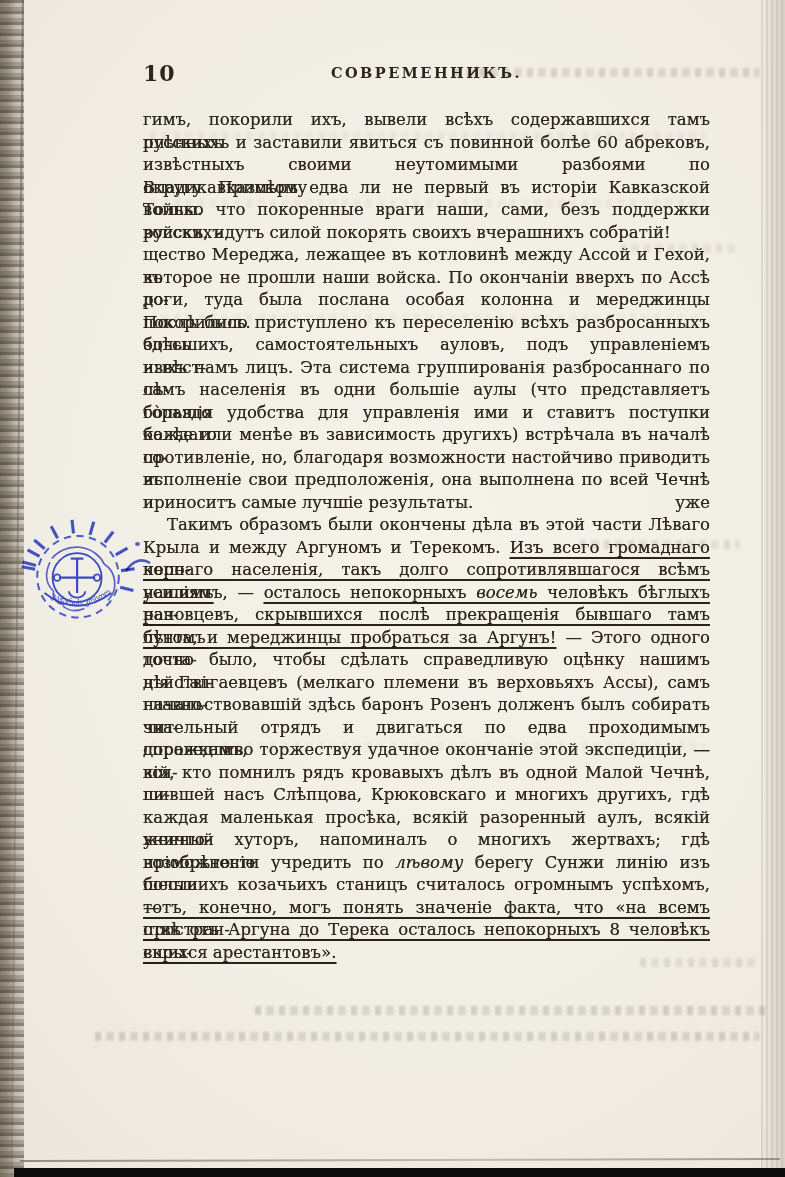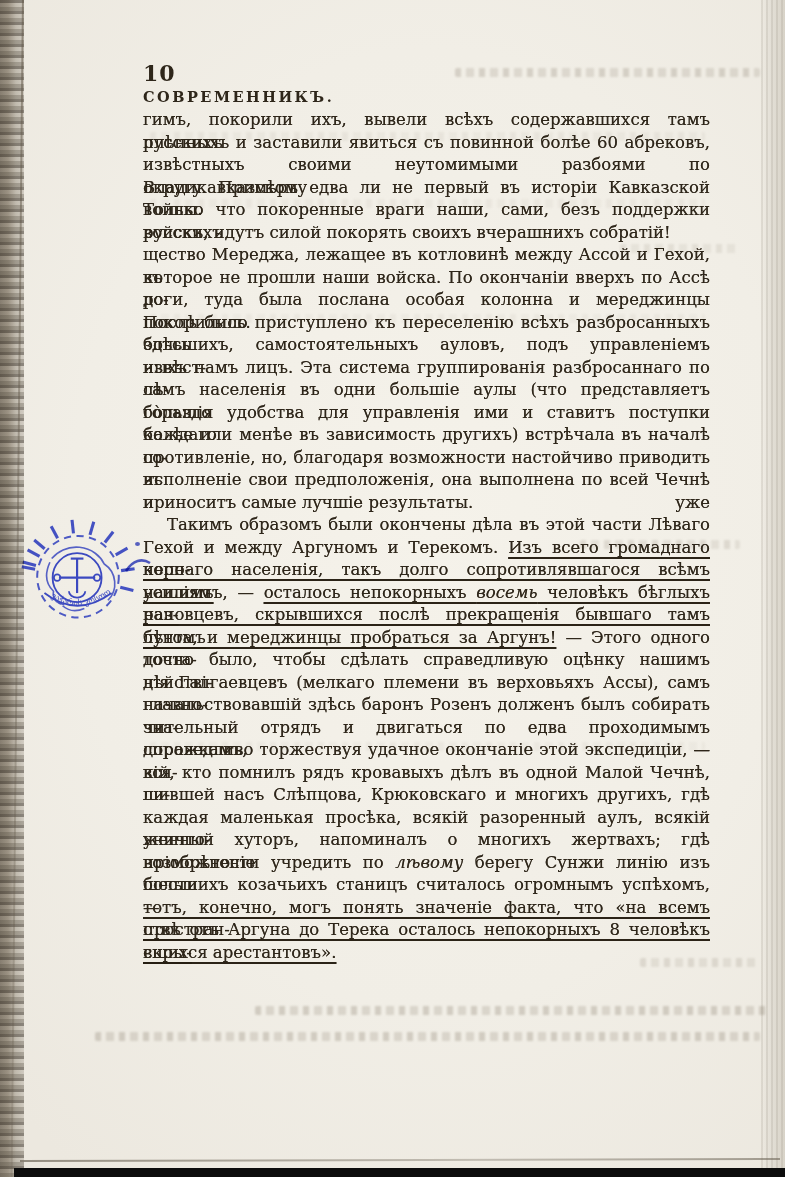--- a/index.html
+++ b/index.html
@@ -39,22 +39,22 @@
   .bleed{
     position:absolute;height:9px;border-radius:2px;
     background:repeating-linear-gradient(90deg, rgba(118,106,88,.75) 0 6px, rgba(0,0,0,0) 6px 11px, rgba(118,106,88,.55) 11px 19px, rgba(0,0,0,0) 19px 24px);
     filter:blur(1.1px);
   }
   
   .pagenum{
     position:absolute;left:143px;top:60px;font-size:22px;font-weight:700;letter-spacing:1px;
   }
   .runhead{
-    position:absolute;left:143px;top:64px;width:567px;text-align:left;
-    font-size:14.5px;font-weight:700;letter-spacing:2.5px;margin-top:24px;
+    position:absolute;left:143px;top:64px;width:567px;text-align:center;
+    font-size:14.5px;font-weight:700;letter-spacing:2.5px;
   }
   .textblock{
     position:absolute;left:143px;top:109px;width:567px;
     font-size:16.5px;font-weight:400;line-height:22.5px;
     text-shadow:0 0 .5px rgba(46,38,26,.75);
   }
   .ln{height:22.5px;text-align:justify;text-align-last:justify;white-space:normal;}
   .ln.ragged{text-align-last:left;}
   .ln.indent{text-indent:24px;}
   .u{text-decoration:underline;text-decoration-thickness:2px;text-underline-offset:4px;text-decoration-color:rgba(38,30,18,.9);}
@@ -101,21 +101,21 @@
       <div class="ln"><span>Послѣ было приступлено къ переселенію всѣхъ разбросанныхъ здѣсь</span></div>
       <div class="ln"><span>большихъ, самостоятельныхъ ауловъ, подъ управленіемъ извѣст-</span></div>
       <div class="ln"><span>ныхъ намъ лицъ. Эта система группированія разбросаннаго по лѣ-</span></div>
       <div class="ln"><span>самъ населенія въ одни большіе аулы (что представляетъ гораздо</span></div>
       <div class="ln"><span>бо̀льшія удобства для управленія ими и ставитъ поступки каждаго</span></div>
       <div class="ln"><span>болѣе или менѣе въ зависимость другихъ) встрѣчала въ началѣ со-</span></div>
       <div class="ln"><span>противленіе, но, благодаря возможности настойчиво приводить въ</span></div>
       <div class="ln"><span>исполненіе свои предположенія, она выполнена по всей Чечнѣ и уже</span></div>
       <div class="ln ragged"><span>приноситъ самые лучшіе результаты.</span></div>
       <div class="ln indent"><span>Такимъ образомъ были окончены дѣла въ этой части Лѣваго</span></div>
-      <div class="ln"><span>Гехой и между Аргуномъ и Терекомъ. </span><span class="u">Изъ всего громаднаго непо-</span></div>
+      <div class="ln"><span>Крыла и между Аргуномъ и Терекомъ. </span><span class="u">Изъ всего громаднаго непо-</span></div>
       <div class="ln"><span class="u">корнаго населенія, такъ долго сопротивлявшагося всѣмъ нашимъ</span></div>
       <div class="ln"><span>усиліямъ, — </span><span class="u">осталось непокорныхъ </span><span class="i u">восемь</span><span class="u"> человѣкъ бѣглыхъ наз-</span></div>
       <div class="ln"><span class="u">рановцевъ, скрывшихся послѣ прекращенія бывшаго тамъ лѣтомъ</span></div>
       <div class="ln"><span class="u">бунта, и мереджинцы пробраться за Аргунъ!</span><span> — Этого одного доста-</span></div>
       <div class="ln"><span>точно было, чтобы сдѣлать справедливую оцѣнку нашимъ дѣйстві-</span></div>
       <div class="ln"><span>нія Галгаевцевъ (мелкаго племени въ верховьяхъ Ассы), самъ главно-</span></div>
       <div class="ln"><span>начальствовавшій здѣсь баронъ Розенъ долженъ былъ собирать зна-</span></div>
       <div class="ln"><span>чительный отрядъ и двигаться по едва проходимымъ дорожкамъ, —</span></div>
       <div class="ln"><span>справедливо торжествуя удачное окончаніе этой экспедиціи, — вся-</span></div>
       <div class="ln"><span>кій, кто помнилъ рядъ кровавыхъ дѣлъ въ одной Малой Чечнѣ, ли-</span></div>

